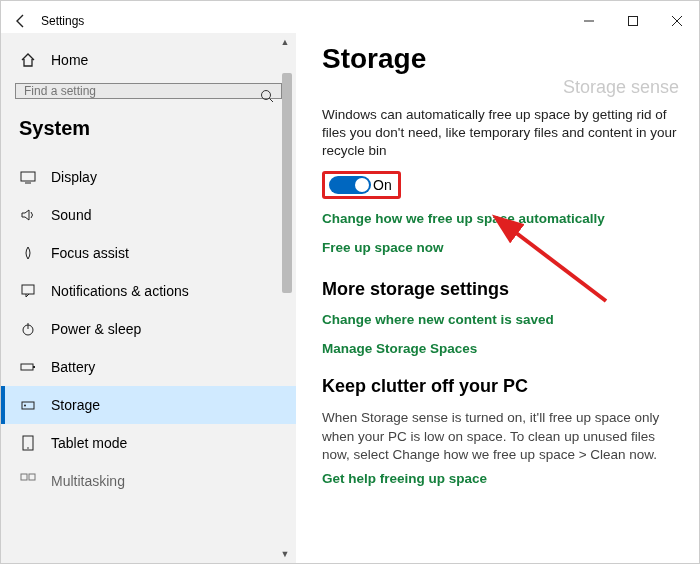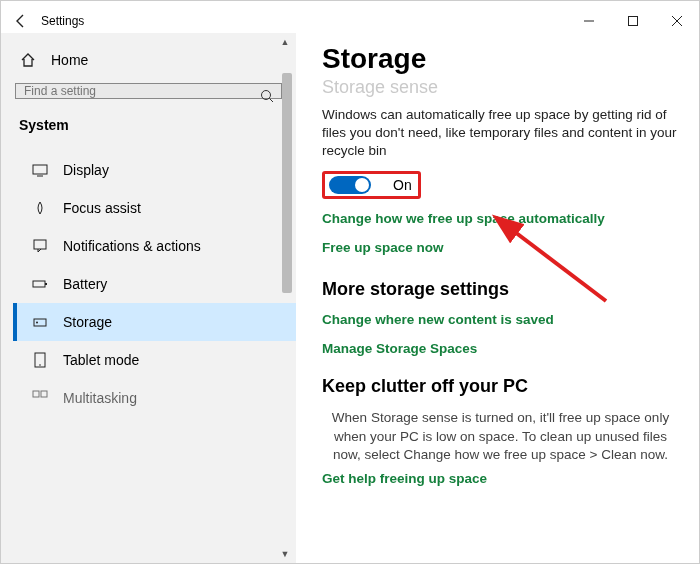--- a/index.html
+++ b/index.html
@@ -10,43 +10,43 @@
   .tb-title { font-size: 12px; }
   .tb-right { display: flex; }
   .tb-btn { width: 44px; height: 32px; display: flex; align-items: center; justify-content: center; font-size: 13px; }
   .app { display: flex; height: calc(100% - 32px); }
   .sidebar { width: 295px; background: #f2f2f2; padding: 10px 0 0 0; position: relative; height: 100%; overflow: hidden; }
   .home-row { display: flex; align-items: center; gap: 14px; padding: 8px 18px 12px 18px; font-size: 14px; }
   .search-wrap { margin: 0 14px 18px 14px; }
   .search { width: 100%; height: 16px; border: 1px solid #888; background: #e9e9e9; font-size: 12px; padding: 0 30px 0 8px; }
   .search-row { position: relative; }
   .search-icon { position: absolute; right: 8px; top: 8px; }
-  .section-label { font-size: 14px; font-weight: 600; padding: 0 18px 18px 18px; }
-  .nav-list { display: flex; flex-direction: column; padding-left: 12px; }
+  .section-label { font-size: 20px; font-weight: 600; padding: 0 18px 18px 18px; }
+  .nav-list { display: flex; flex-direction: column; }
   .nav-item { display: flex; align-items: center; gap: 14px; padding: 10px 18px; font-size: 14px; position: relative; }
   .nav-item.active { background: #d0eaff; }
   .nav-item.active::before { content: ""; position: absolute; left: 0; top: 0; bottom: 0; width: 4px; background: #0067c0; }
   .nav-icon { width: 18px; height: 18px; display: flex; align-items: center; justify-content: center; color: #222; }
   .scrollbar { position: absolute; right: 2px; top: 0; bottom: 0; width: 16px; background: transparent; }
   .scroll-thumb { position: absolute; right: 2px; width: 10px; height: 220px; top: 40px; background: #bbb; border-radius: 2px; }
   .scroll-arrow { position: absolute; right: 2px; width: 14px; height: 14px; font-size: 9px; display: flex; align-items: center; justify-content: center; color: #555; }
   .content { flex: 1; padding: 10px 20px 0 26px; overflow: hidden; position: relative; }
   .page-title { font-size: 28px; font-weight: 600; margin-bottom: 4px; }
   .cut-sub { font-size: 18px; color: #666; text-decoration: line-through; opacity: 0.5; margin-bottom: 8px; }
   .desc { font-size: 13.5px; color: #222; margin-bottom: 10px; line-height: 1.35; }
-  .toggle-row { display: flex; align-items: center; gap: 22px; margin-bottom: 12px; }
+  .toggle-row { display: flex; align-items: center; gap: 2px; margin-bottom: 12px; }
   .toggle { width: 42px; height: 18px; border-radius: 10px; background: #0067c0; position: relative; }
   .toggle-knob { position: absolute; right: 2px; top: 2px; width: 14px; height: 14px; border-radius: 50%; background: #fff; }
   .toggle-label { font-size: 14px; }
   .highlight-box { border: 3px solid #e02020; border-radius: 3px; padding: 2px 6px 2px 4px; display: inline-flex; }
   .link { color: #15803d; font-size: 13.5px; display: block; margin-bottom: 14px; cursor: pointer; font-weight: bold; }
   .link.tight { margin-bottom: 24px; }
   .subhead { font-size: 18px; font-weight: 600; margin: 8px 0 12px 0; }
   .subhead.small { font-size: 18px; margin-top: 20px; }
-  .footer-desc { font-size: 13.5px; color: #444; line-height: 1.4; margin-bottom: 6px; text-align: center; }
+  .footer-desc { font-size: 13.5px; color: #444; line-height: 1.4; margin-bottom: 6px; }
   .arrow-anno { position: absolute; pointer-events: none; }
   svg { overflow: visible; }
 </style>
 </head>
 <body>
 
 <div class="titlebar">
   <div class="tb-left">
     <div class="tb-back">
       <svg width="14" height="14" viewBox="0 0 14 14">
@@ -101,33 +101,51 @@
             <svg width="16" height="16" viewBox="0 0 16 16">
               <rect x="1" y="3" width="14" height="9" stroke="#222" fill="none"></rect>
               <line x1="5" y1="14" x2="11" y2="14" stroke="#222"></line>
             </svg>
           </span>
         <span>Display</span>
       </div>
       <div class="nav-item">
         <span class="nav-icon">
             <svg width="16" height="16" viewBox="0 0 16 16">
+              <path d="M2 6 H5 L9 3 V13 L5 10 H2 Z" stroke="#222" fill="none"></path>
+              <path d="M11 5 Q14 8 11 11" stroke="#222" fill="none"></path>
+            </svg>
+          </span>
+        <span>Sound</span>
+      </div>
+      <div class="nav-item">
+        <span class="nav-icon">
+            <svg width="16" height="16" viewBox="0 0 16 16">
               <path d="M8 2 Q4 8 8 14 Q12 8 8 2" stroke="#222" fill="none"></path>
             </svg>
           </span>
         <span>Focus assist</span>
       </div>
       <div class="nav-item">
         <span class="nav-icon">
             <svg width="16" height="16" viewBox="0 0 16 16">
               <rect x="2" y="2" width="12" height="9" stroke="#222" fill="none"></rect>
               <path d="M6 11 L6 14 L9 11" stroke="#222" fill="none"></path>
             </svg>
           </span>
         <span>Notifications &amp; actions</span>
+      </div>
+      <div class="nav-item">
+        <span class="nav-icon">
+            <svg width="16" height="16" viewBox="0 0 16 16">
+              <circle cx="8" cy="9" r="5" stroke="#222" fill="none"></circle>
+              <line x1="8" y1="2" x2="8" y2="8" stroke="#222"></line>
+            </svg>
+          </span>
+        <span>Power &amp; sleep</span>
       </div>
       <div class="nav-item">
         <span class="nav-icon">
             <svg width="16" height="16" viewBox="0 0 16 16">
               <rect x="1" y="5" width="12" height="6" stroke="#222" fill="none"></rect>
               <rect x="13" y="7" width="2" height="2" fill="#222"></rect>
             </svg>
           </span>
         <span>Battery</span>
       </div>
@@ -161,21 +179,21 @@
     </div>
     <div class="scrollbar">
       <div class="scroll-arrow" style="top:2px;">▲</div>
       <div class="scroll-thumb"></div>
       <div class="scroll-arrow" style="bottom:2px;">▼</div>
     </div>
   </div>
 
   <div class="content">
     <div class="page-title">Storage</div>
-    <div class="cut-sub" style="text-decoration:none;opacity:0.35;margin-top:-2px;">Storage sense</div>
+    <div class="cut-sub" style="text-decoration:none;opacity:0.35;margin-top:-2px;text-align:right;">Storage sense</div>
     <div class="desc">Windows can automatically free up space by getting rid of files you don't need, like temporary files and content in your recycle bin</div>
     <div class="highlight-box">
       <div class="toggle-row" style="margin-bottom:0;">
         <div class="toggle">
             <div class="toggle-knob"></div>
           </div>
         <span class="toggle-label">On</span>
       </div>
     </div>
     <div style="height:12px;"></div>

